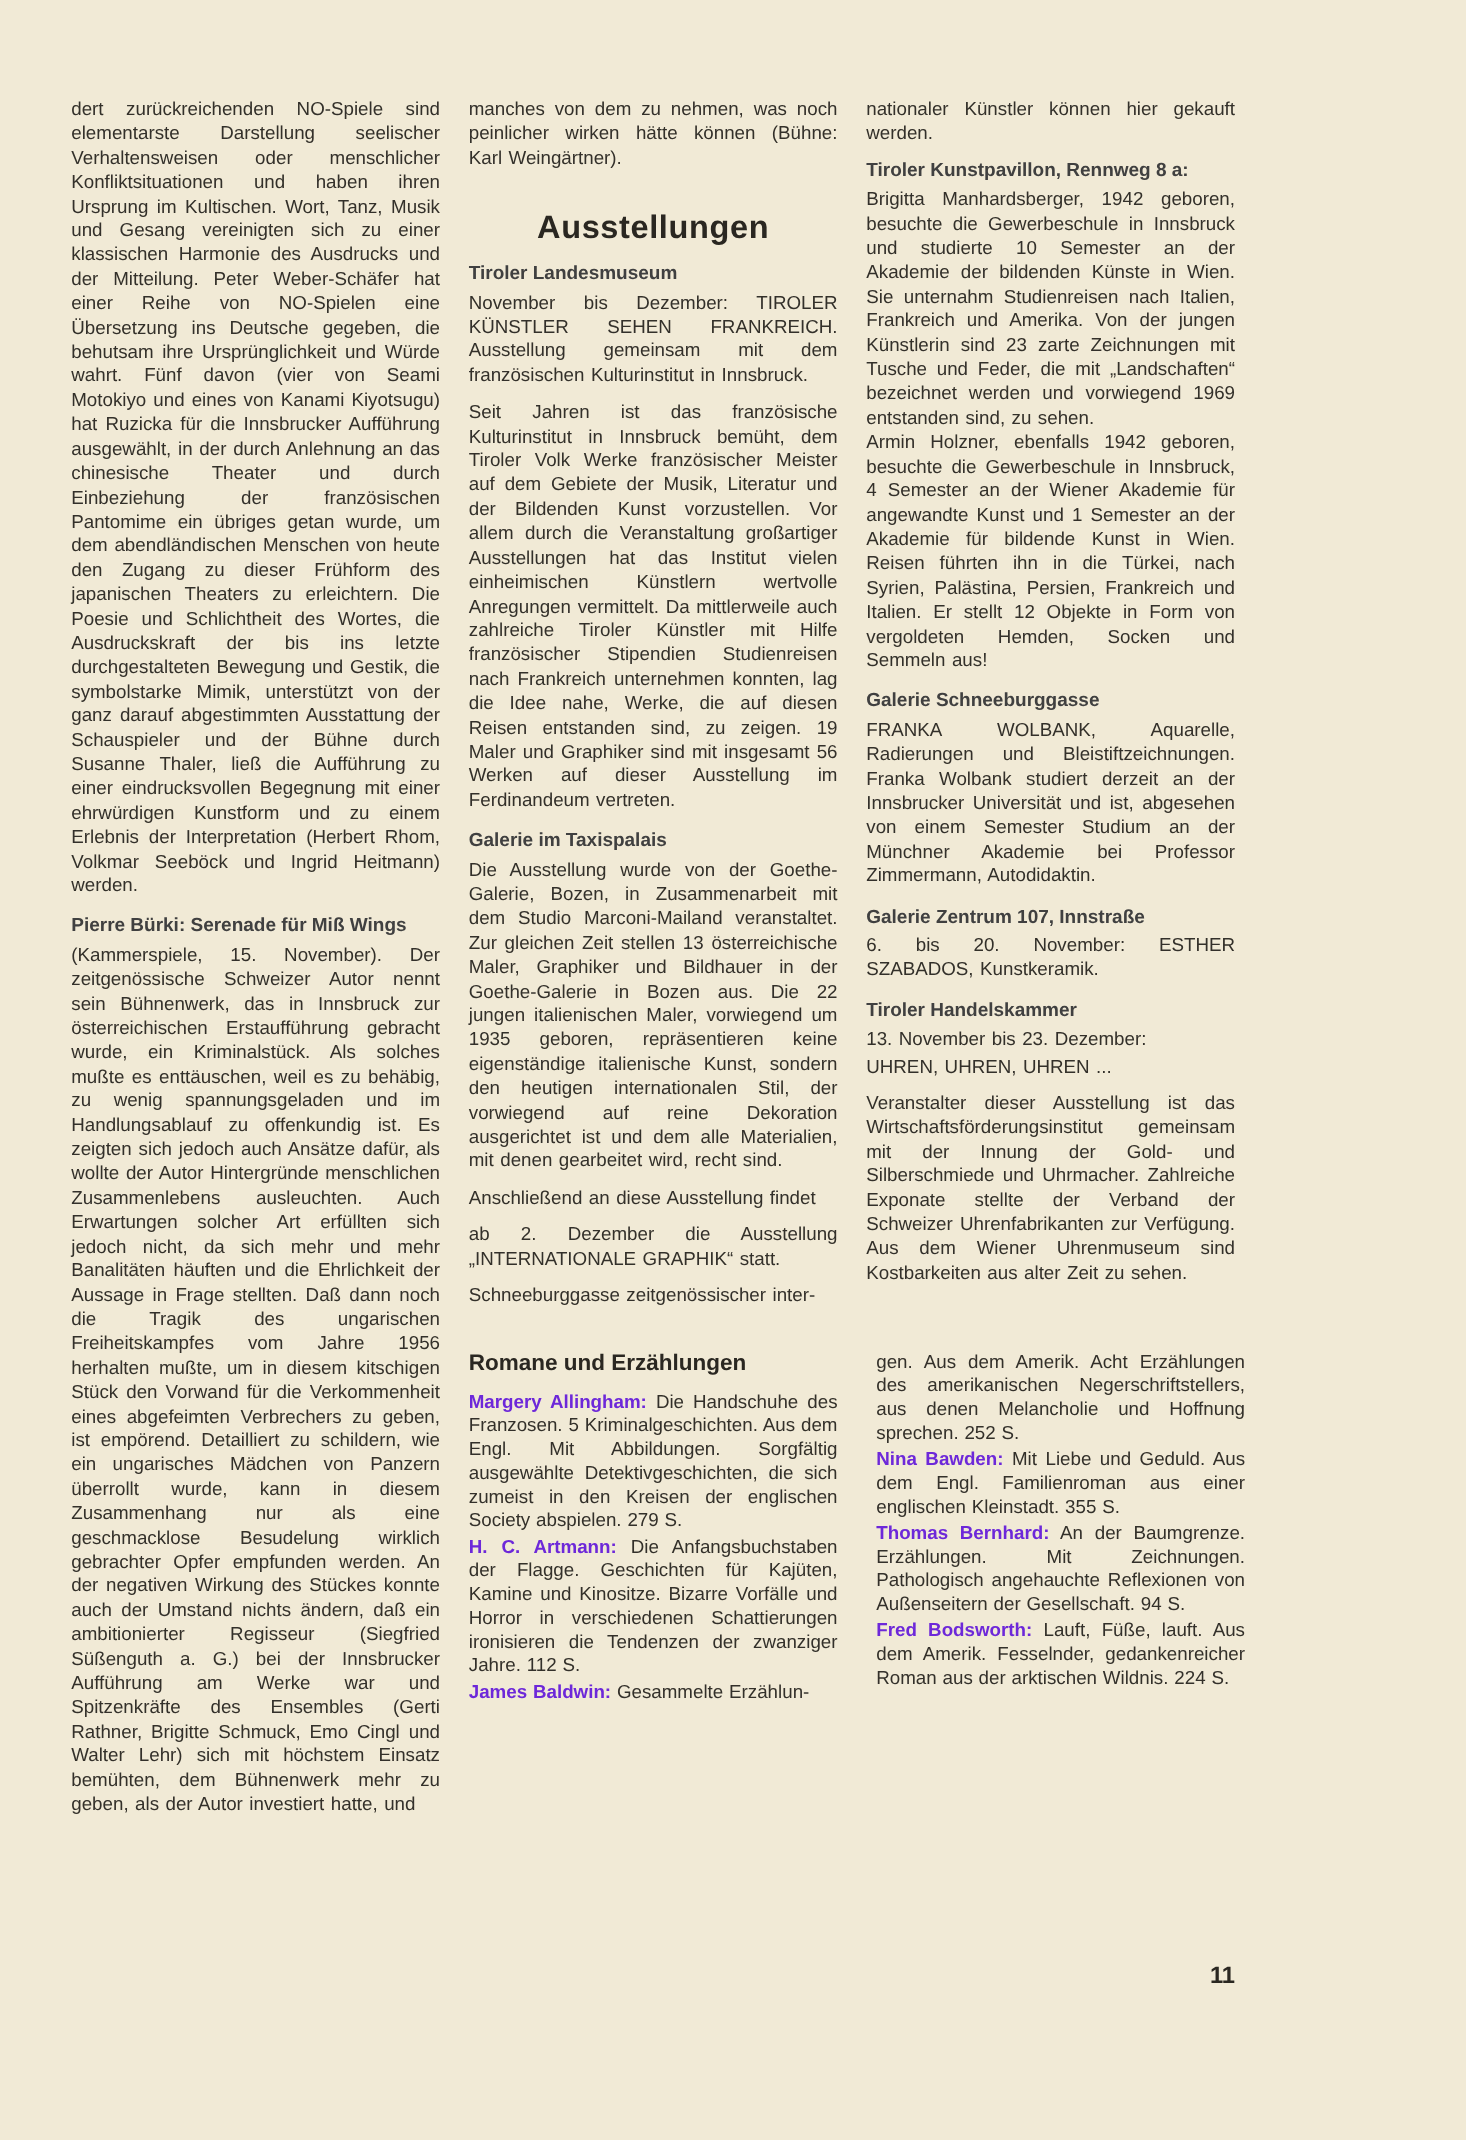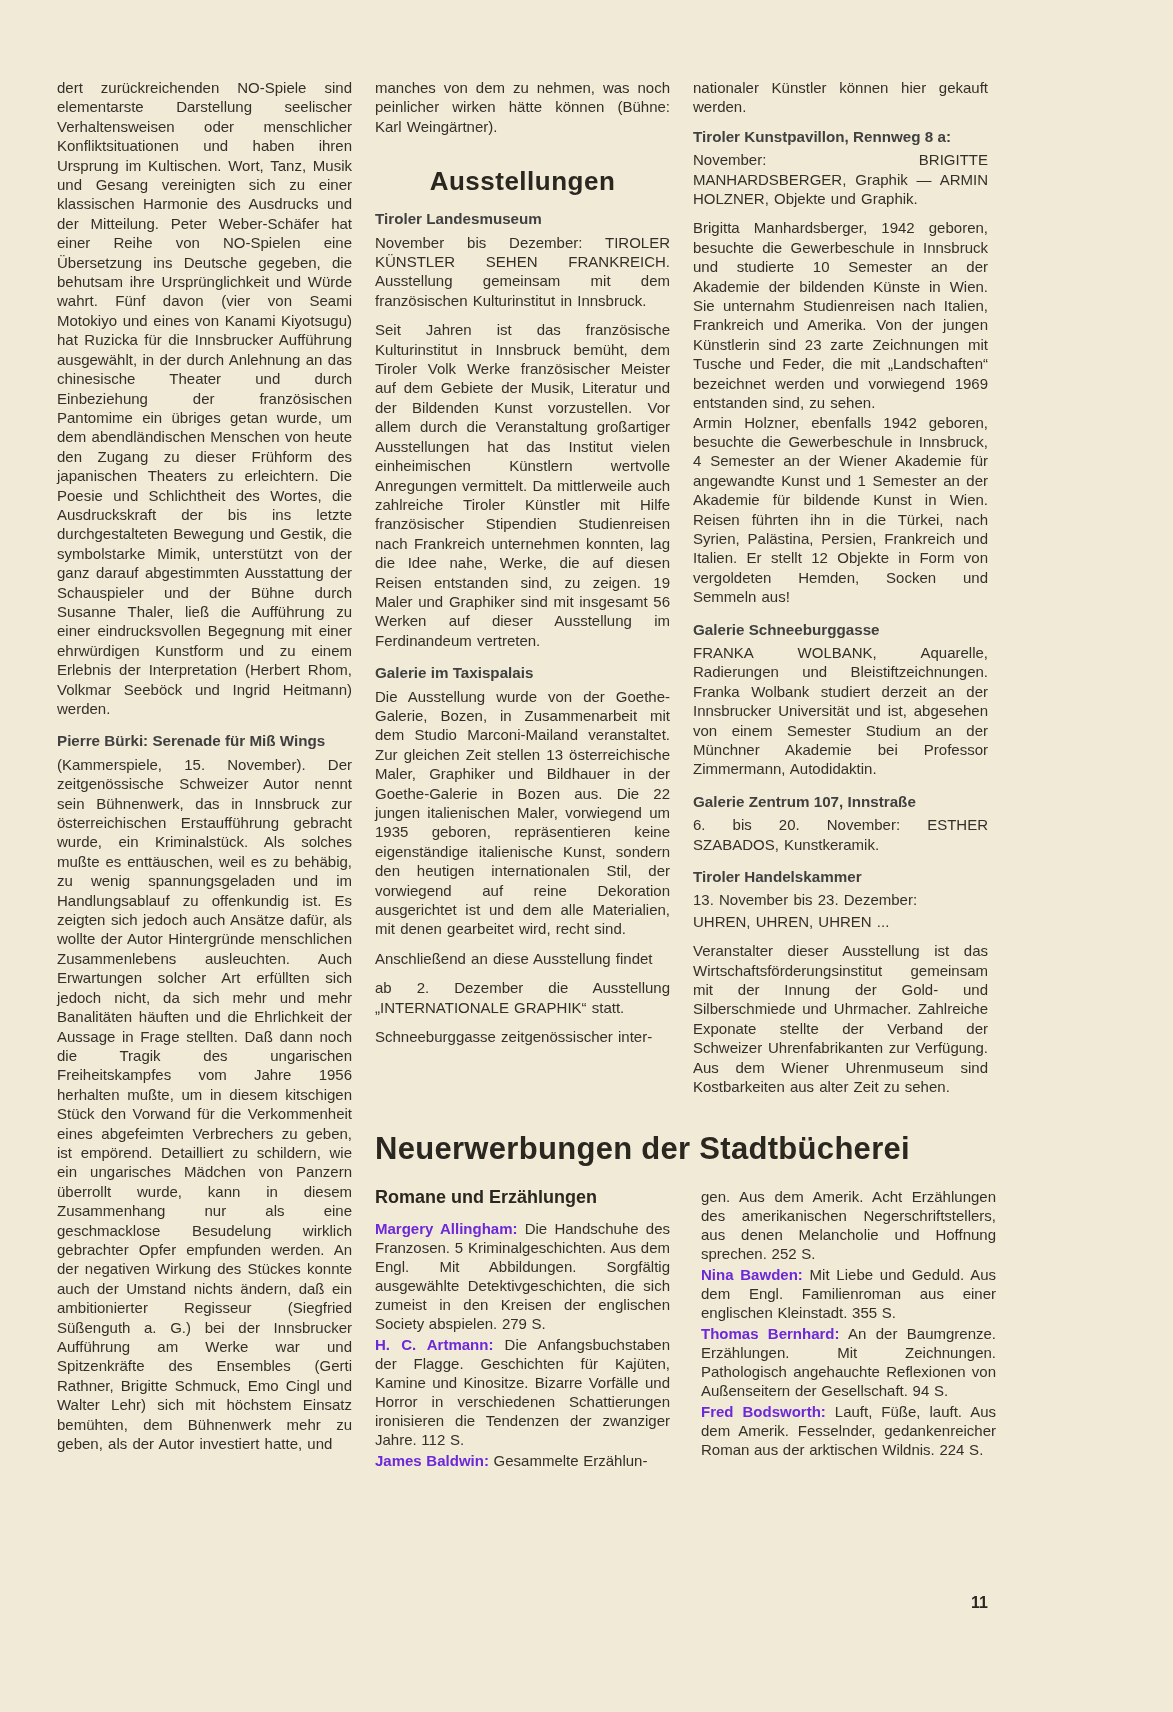--- a/index.html
+++ b/index.html
@@ -54,22 +54,22 @@
     margin:0 0 11px 0;
   }
   p.entry {
     margin:0 0 2px 0;
     font-size:15px; line-height:19px;
     text-align:justify; word-spacing:0.5px;
   }
   p.entry b { color:#6d28d9; }
 
   .page-number {
-    position:absolute; right:185px; bottom:100px;
-    font-size:16px; font-weight:bold; color:#2a2721;
+    position:absolute; right:185px; bottom:120px;
+    font-size:19px; font-weight:bold; color:#2a2721;
   }
 </style>
 </head>
 <body>
 
 <div class="page">
   <div class="content">
 
     <div class="col">
       <p class="body">dert zurückreichenden NO-Spiele sind elementarste Darstellung seelischer Verhaltensweisen oder menschlicher Konfliktsituationen und haben ihren Ursprung im Kultischen. Wort, Tanz, Musik und Gesang vereinigten sich zu einer klassischen Harmonie des Ausdrucks und der Mitteilung. Peter Weber-Schäfer hat einer Reihe von NO-Spielen eine Übersetzung ins Deutsche gegeben, die behutsam ihre Ursprünglichkeit und Würde wahrt. Fünf davon (vier von Seami Motokiyo und eines von Kanami Kiyotsugu) hat Ruzicka für die Innsbrucker Aufführung ausgewählt, in der durch Anlehnung an das chinesische Theater und durch Einbeziehung der französischen Pantomime ein übriges getan wurde, um dem abendländischen Menschen von heute den Zugang zu dieser Frühform des japanischen Theaters zu erleichtern. Die Poesie und Schlichtheit des Wortes, die Ausdruckskraft der bis ins letzte durchgestalteten Bewegung und Gestik, die symbolstarke Mimik, unterstützt von der ganz darauf abgestimmten Ausstattung der Schauspieler und der Bühne durch Susanne Thaler, ließ die Aufführung zu einer eindrucksvollen Begegnung mit einer ehrwürdigen Kunstform und zu einem Erlebnis der Interpretation (Herbert Rhom, Volkmar Seeböck und Ingrid Heitmann) werden.</p>
@@ -92,39 +92,37 @@
           <p class="body">Die Ausstellung wurde von der Goethe-Galerie, Bozen, in Zusammenarbeit mit dem Studio Marconi-Mailand veranstaltet. Zur gleichen Zeit stellen 13 österreichische Maler, Graphiker und Bildhauer in der Goethe-Galerie in Bozen aus. Die 22 jungen italienischen Maler, vorwiegend um 1935 geboren, repräsentieren keine eigenständige italienische Kunst, sondern den heutigen internationalen Stil, der vorwiegend auf reine Dekoration ausgerichtet ist und dem alle Materialien, mit denen gearbeitet wird, recht sind.</p>
           <p class="body">Anschließend an diese Ausstellung findet</p>
           <p class="body">ab 2. Dezember die Ausstellung „INTERNATIONALE GRAPHIK“ statt.</p>
           <p class="body tight">Schneeburggasse zeitgenössischer inter-</p>
         </div>
 
         <div class="col">
           <p class="body">nationaler Künstler können hier gekauft werden.</p>
 
           <div class="subhead first">Tiroler Kunstpavillon, Rennweg 8 a:</div>
-          <p class="body">November: BRIGITTE MANHARDSBERGER, Graphik — ARMIN HOLZNER, Objekte und Graphik.</p>
           <p class="body tight">Brigitta Manhardsberger, 1942 geboren, besuchte die Gewerbeschule in Innsbruck und studierte 10 Semester an der Akademie der bildenden Künste in Wien. Sie unternahm Studienreisen nach Italien, Frankreich und Amerika. Von der jungen Künstlerin sind 23 zarte Zeichnungen mit Tusche und Feder, die mit „Landschaften“ bezeichnet werden und vorwiegend 1969 entstanden sind, zu sehen.</p>
           <p class="body">Armin Holzner, ebenfalls 1942 geboren, besuchte die Gewerbeschule in Innsbruck, 4 Semester an der Wiener Akademie für angewandte Kunst und 1 Semester an der Akademie für bildende Kunst in Wien. Reisen führten ihn in die Türkei, nach Syrien, Palästina, Persien, Frankreich und Italien. Er stellt 12 Objekte in Form von vergoldeten Hemden, Socken und Semmeln aus!</p>
 
           <div class="subhead">Galerie Schneeburggasse</div>
           <p class="body">FRANKA WOLBANK, Aquarelle, Radierungen und Bleistiftzeichnungen. Franka Wolbank studiert derzeit an der Innsbrucker Universität und ist, abgesehen von einem Semester Studium an der Münchner Akademie bei Professor Zimmermann, Autodidaktin.</p>
 
           <div class="subhead">Galerie Zentrum 107, Innstraße</div>
           <p class="body">6. bis 20. November: ESTHER SZABADOS, Kunstkeramik.</p>
 
           <div class="subhead">Tiroler Handelskammer</div>
           <p class="body snug">13. November bis 23. Dezember:</p>
           <p class="body">UHREN, UHREN, UHREN ...</p>
           <p class="body tight">Veranstalter dieser Ausstellung ist das Wirtschaftsförderungsinstitut gemeinsam mit der Innung der Gold- und Silberschmiede und Uhrmacher. Zahlreiche Exponate stellte der Verband der Schweizer Uhrenfabrikanten zur Verfügung. Aus dem Wiener Uhrenmuseum sind Kostbarkeiten aus alter Zeit zu sehen.</p>
         </div>
       </div>
 
       <div class="library">
-        <div class="library-title">Neuerwerbungen der Stadtbücherei</div>
         <div class="library-row">
 
           <div class="library-col">
             <div class="library-subtitle">Romane und Erzählungen</div>
             <p class="entry"><b>Margery Allingham:</b> <span>Die Handschuhe des Franzosen. 5 Kriminalgeschichten. Aus dem Engl. Mit Abbildungen. Sorgfältig ausgewählte Detektivgeschichten, die sich zumeist in den Kreisen der englischen Society abspielen. 279 S.</span></p>
             <p class="entry"><b>H. C. Artmann:</b> <span>Die Anfangsbuchstaben der Flagge. Geschichten für Kajüten, Kamine und Kinositze. Bizarre Vorfälle und Horror in verschiedenen Schattierungen ironisieren die Tendenzen der zwanziger Jahre. 112 S.</span></p>
             <p class="entry"><b>James Baldwin:</b> <span>Gesammelte Erzählun-</span></p>
           </div>
 
           <div class="library-col">

